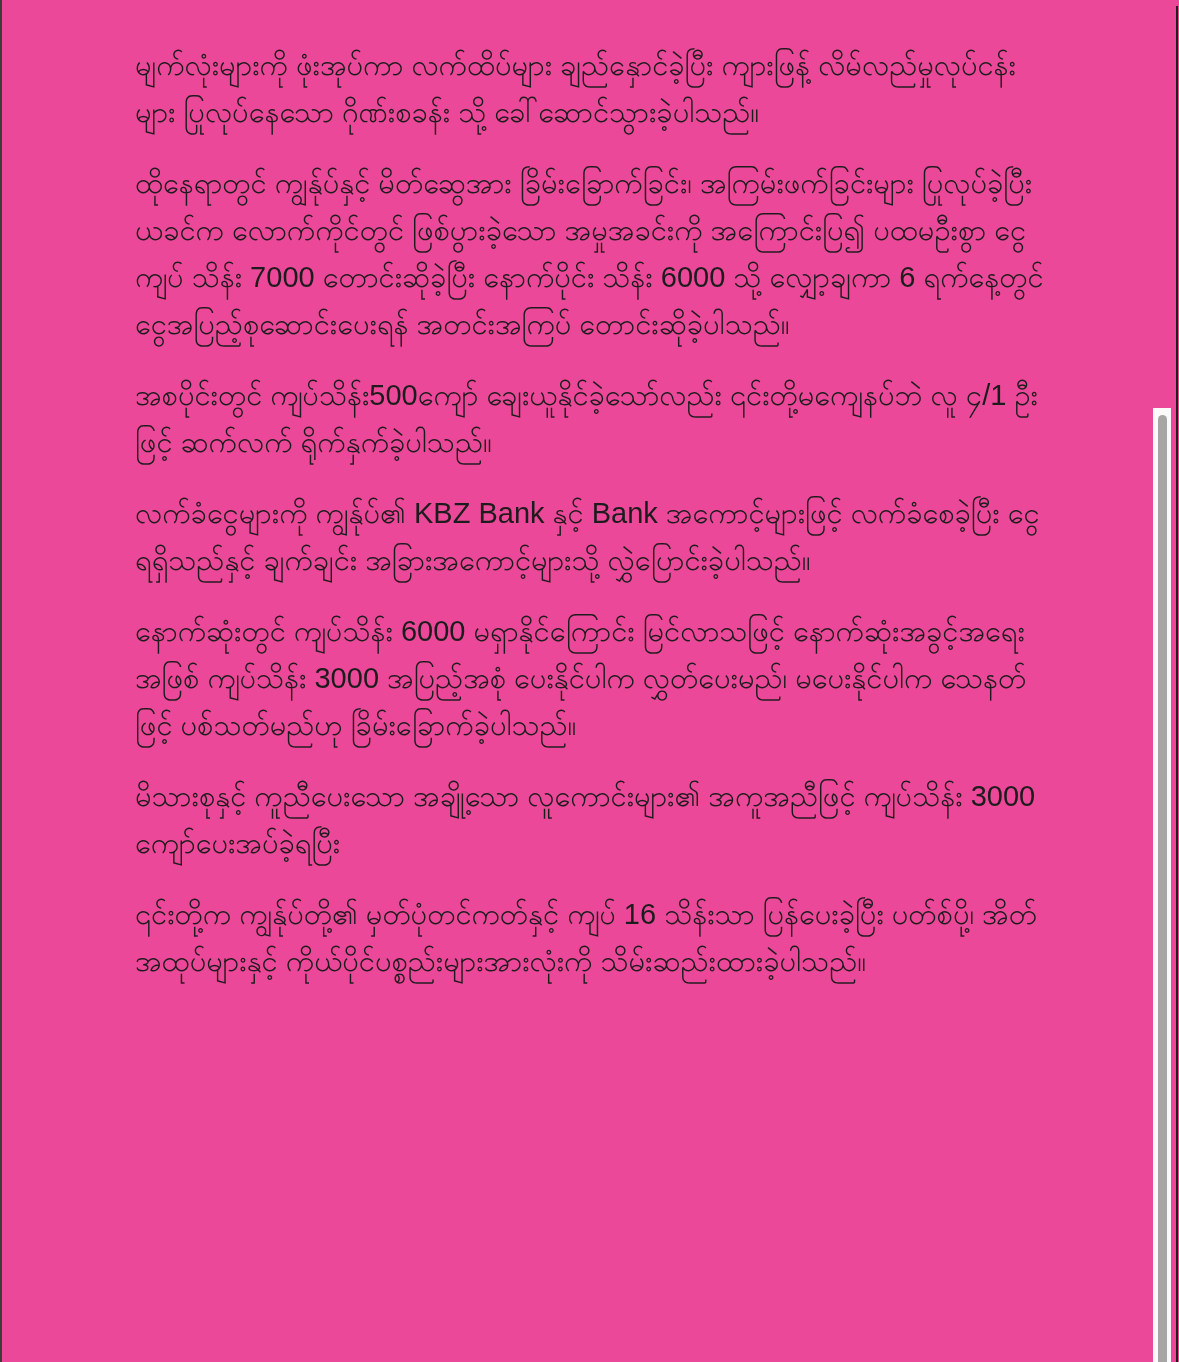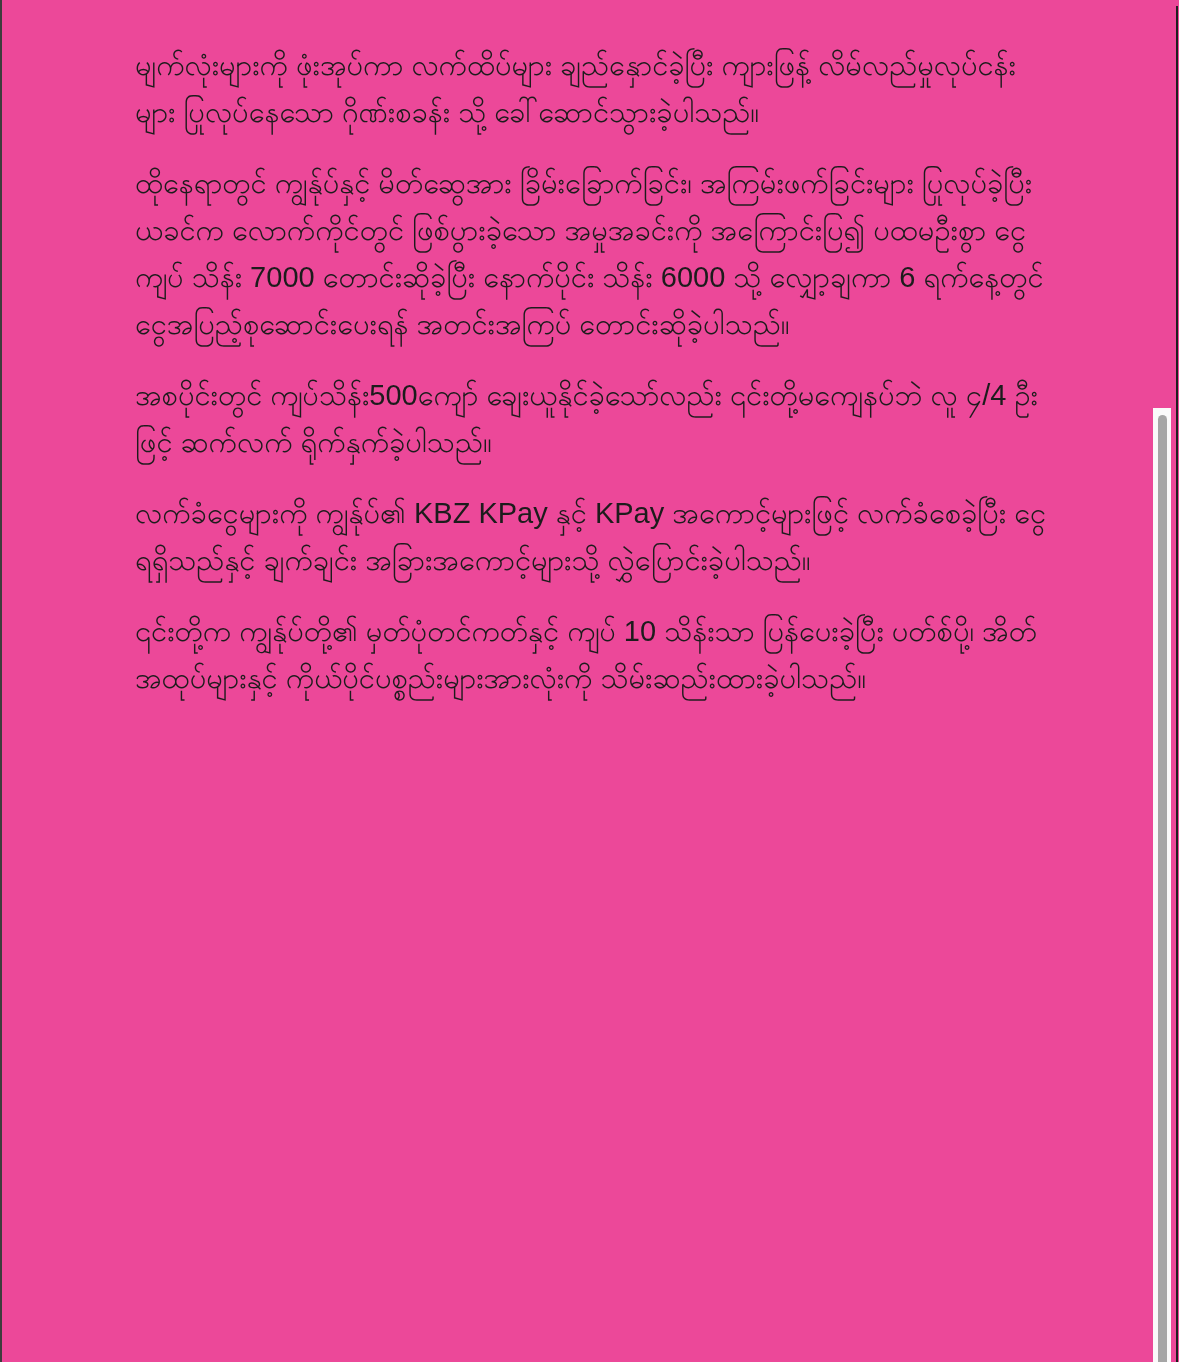--- a/index.html
+++ b/index.html
@@ -67,23 +67,25 @@
 </head>
 <body>
 
 <div class="screen">
 
   <div class="edge-left"></div>
 
   <div class="content">
     <p class="para">မျက်လုံးများကို ဖုံးအုပ်ကာ လက်ထိပ်များ ချည်နှောင်ခဲ့ပြီး ကျားဖြန့် လိမ်လည်မှုလုပ်ငန်းများ ပြုလုပ်နေသော ဂိုဏ်းစခန်း သို့ ခေါ်ဆောင်သွားခဲ့ပါသည်။</p>
     <p class="para">ထိုနေရာတွင် ကျွန်ုပ်နှင့် မိတ်ဆွေအား ခြိမ်းခြောက်ခြင်း၊ အကြမ်းဖက်ခြင်းများ ပြုလုပ်ခဲ့ပြီး ယခင်က လောက်ကိုင်တွင် ဖြစ်ပွားခဲ့သော အမှုအခင်းကို အကြောင်းပြ၍ ပထမဦးစွာ ငွေကျပ် သိန်း 7000 တောင်းဆိုခဲ့ပြီး နောက်ပိုင်း သိန်း 6000 သို့ လျှော့ချကာ 6 ရက်နေ့တွင် ငွေအပြည့်စုဆောင်းပေးရန် အတင်းအကြပ် တောင်းဆိုခဲ့ပါသည်။</p>
-    <p class="para">အစပိုင်းတွင် ကျပ်သိန်း500ကျော် ချေးယူနိုင်ခဲ့သော်လည်း ၎င်းတို့မကျေနပ်ဘဲ လူ ၄/4 ဦးဖြင့် ဆက်လက် ရိုက်နှက်ခဲ့ပါသည်။</p>
-    <p class="para">လက်ခံငွေများကို ကျွန်ုပ်၏ KBZ KPay နှင့် KPay အကောင့်များဖြင့် လက်ခံစေခဲ့ပြီး ငွေရရှိသည်နှင့် ချက်ချင်း အခြားအကောင့်များသို့ လွှဲပြောင်းခဲ့ပါသည်။</p>
-    <p class="para">၎င်းတို့က ကျွန်ုပ်တို့၏ မှတ်ပုံတင်ကတ်နှင့် ကျပ် 10 သိန်းသာ ပြန်ပေးခဲ့ပြီး ပတ်စ်ပို့၊ အိတ်အထုပ်များနှင့် ကိုယ်ပိုင်ပစ္စည်းများအားလုံးကို သိမ်းဆည်းထားခဲ့ပါသည်။</p>
+    <p class="para">အစပိုင်းတွင် ကျပ်သိန်း500ကျော် ချေးယူနိုင်ခဲ့သော်လည်း ၎င်းတို့မကျေနပ်ဘဲ လူ ၄/1 ဦးဖြင့် ဆက်လက် ရိုက်နှက်ခဲ့ပါသည်။</p>
+    <p class="para">လက်ခံငွေများကို ကျွန်ုပ်၏ KBZ Bank နှင့် Bank အကောင့်များဖြင့် လက်ခံစေခဲ့ပြီး ငွေရရှိသည်နှင့် ချက်ချင်း အခြားအကောင့်များသို့ လွှဲပြောင်းခဲ့ပါသည်။</p>
+    <p class="para">နောက်ဆုံးတွင် ကျပ်သိန်း 6000 မရှာနိုင်ကြောင်း မြင်လာသဖြင့် နောက်ဆုံးအခွင့်အရေးအဖြစ် ကျပ်သိန်း 3000 အပြည့်အစုံ ပေးနိုင်ပါက လွှတ်ပေးမည်၊ မပေးနိုင်ပါက သေနတ်ဖြင့် ပစ်သတ်မည်ဟု ခြိမ်းခြောက်ခဲ့ပါသည်။</p>
+    <p class="para">မိသားစုနှင့် ကူညီပေးသော အချို့သော လူကောင်းများ၏ အကူအညီဖြင့် ကျပ်သိန်း 3000 ကျော်ပေးအပ်ခဲ့ရပြီး</p>
+    <p class="para">၎င်းတို့က ကျွန်ုပ်တို့၏ မှတ်ပုံတင်ကတ်နှင့် ကျပ် 16 သိန်းသာ ပြန်ပေးခဲ့ပြီး ပတ်စ်ပို့၊ အိတ်အထုပ်များနှင့် ကိုယ်ပိုင်ပစ္စည်းများအားလုံးကို သိမ်းဆည်းထားခဲ့ပါသည်။</p>
   </div>
 
   <div class="scrollbar-track">
     <div class="scrollbar-thumb"></div>
   </div>
 
   <div class="edge-right"></div>
 
 </div>
 

